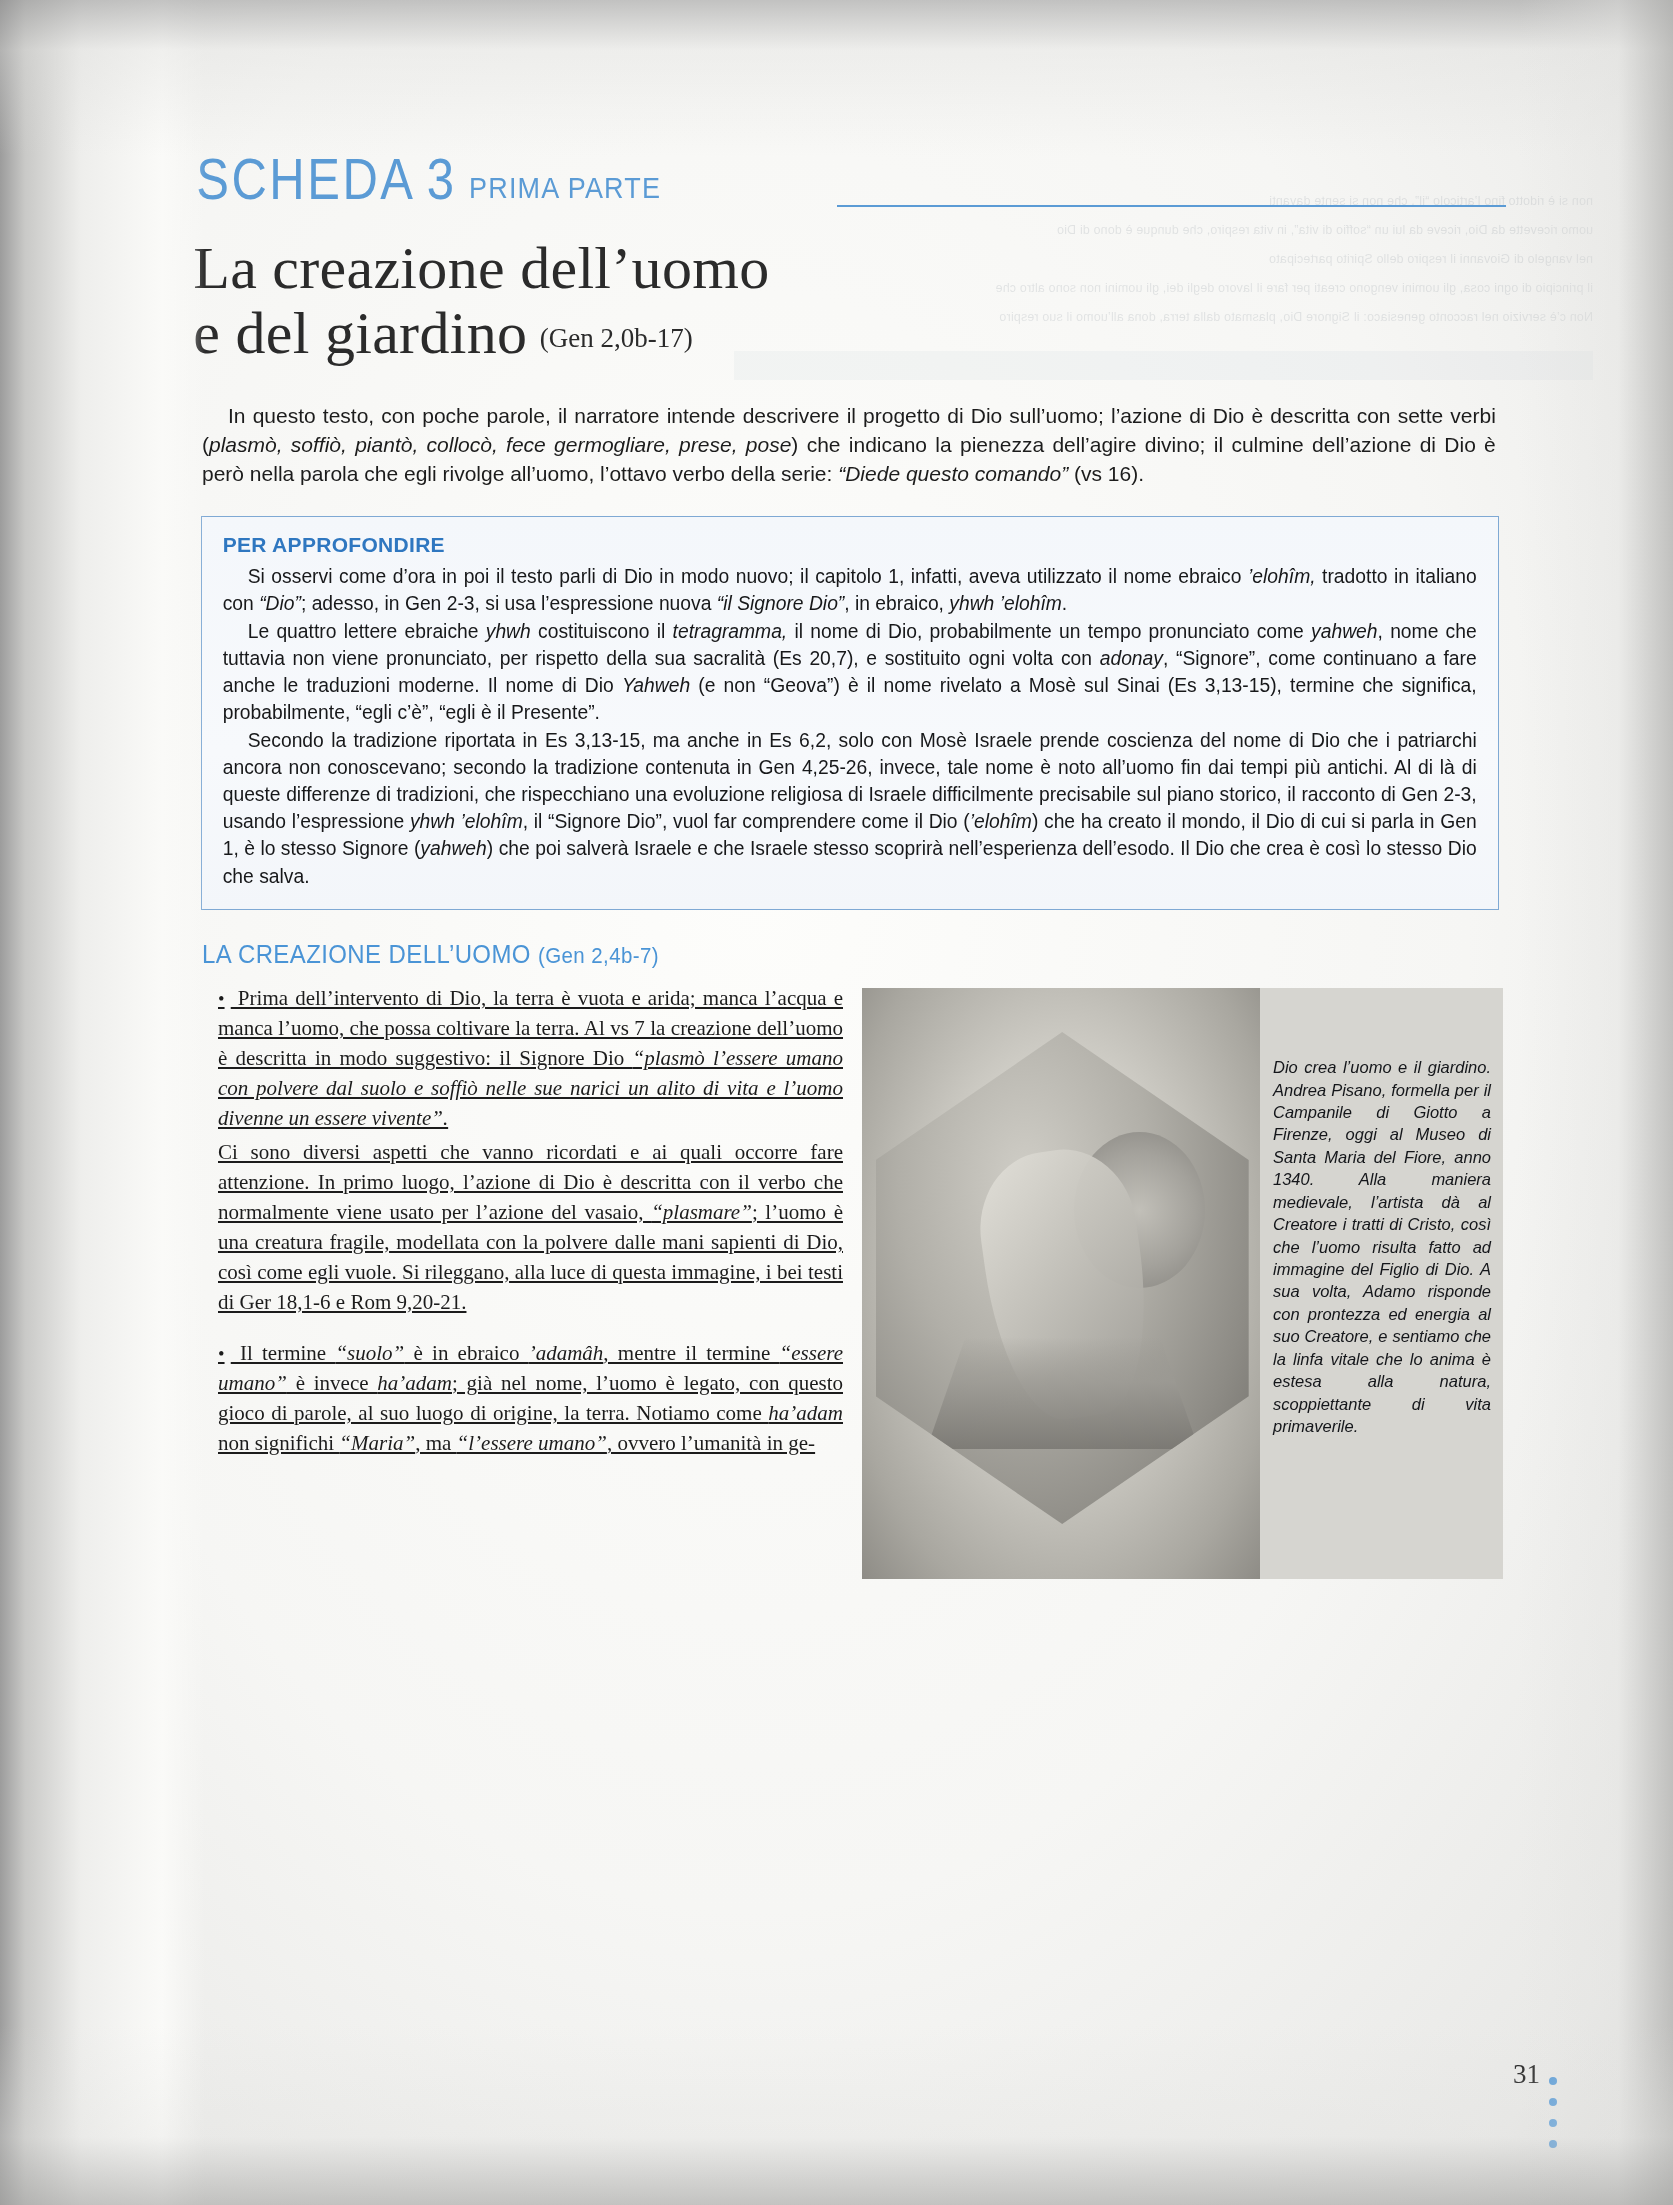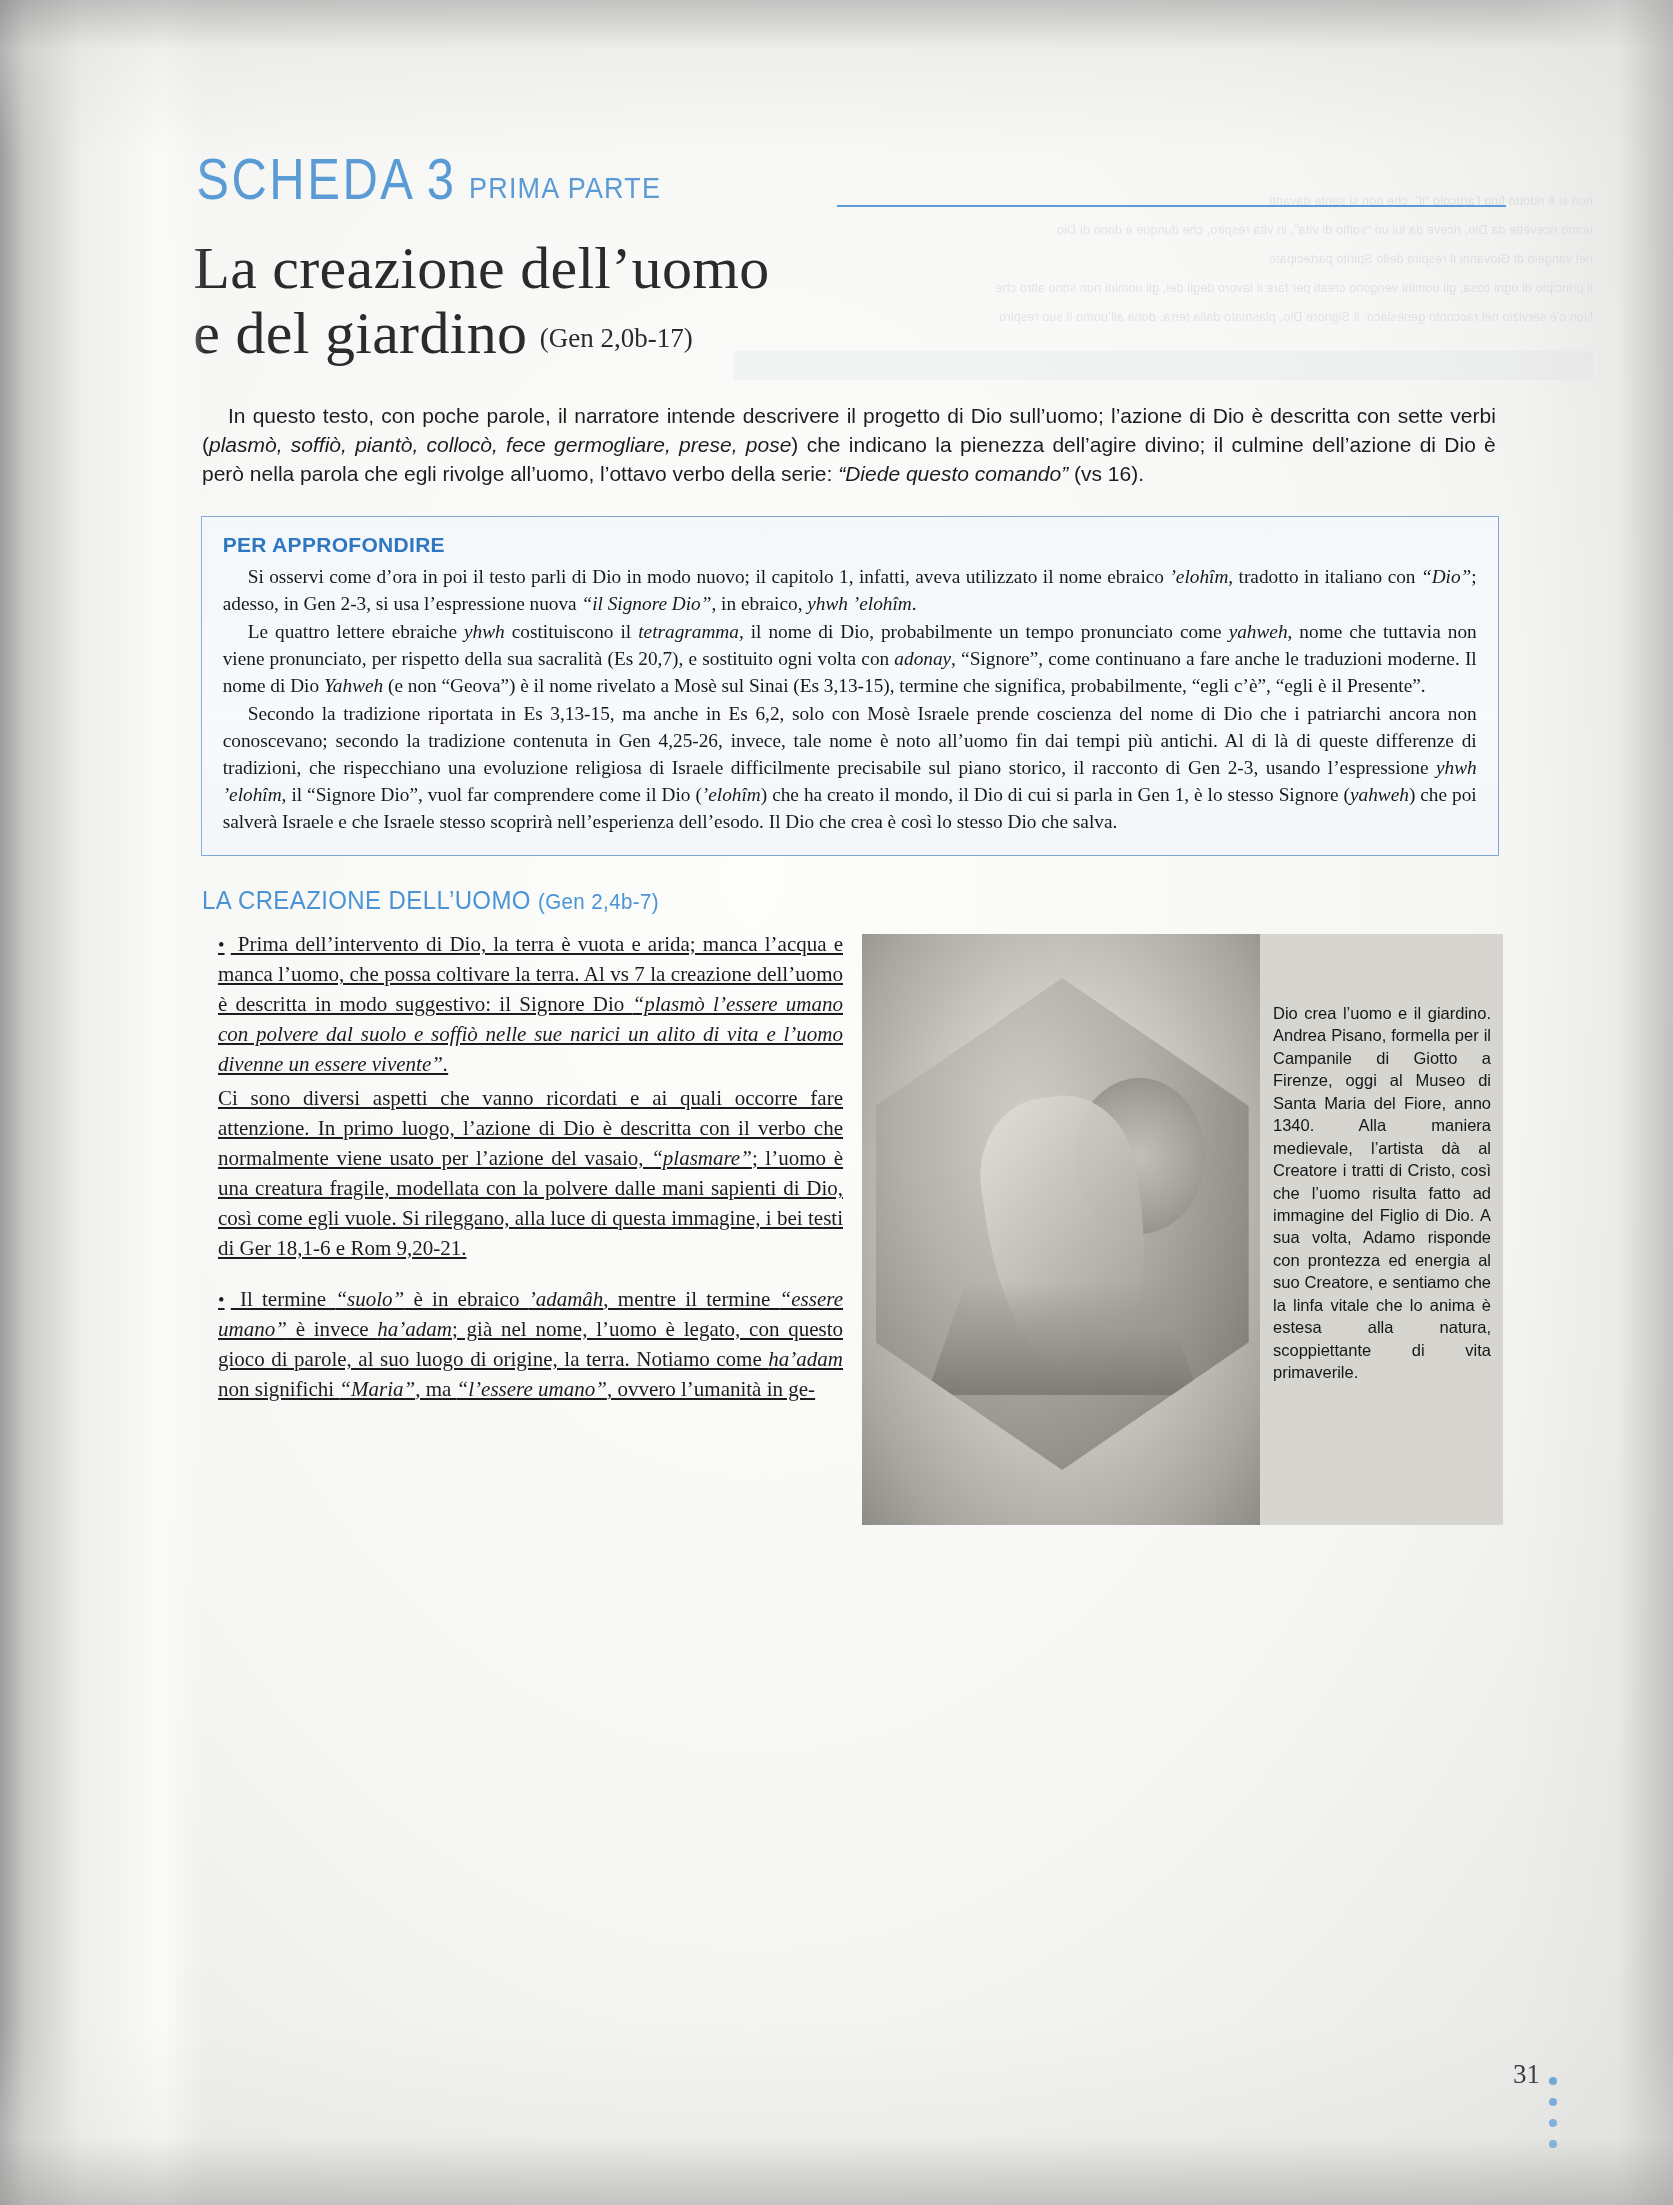--- a/index.html
+++ b/index.html
@@ -167,21 +167,21 @@
   }
   .box-title {
     font-family: "Liberation Sans", sans-serif;
     font-weight: 700;
     font-size: 21px;
     color: #2f77c0;
     letter-spacing: 0.3px;
     margin-bottom: 6.2px;
   }
   .box p {
-    font-family: Liberation Serif, serif;
+    font-family: Liberation Sans, sans-serif;
     font-size: 19.3px;
     line-height: 1.40;
     color: #17181a;
     text-align: justify;
     margin: 0 0 1.2px 0;
   }
   .box p .indent { display: inline-block; width: 25px; }
   .box i { font-style: italic; }
 
   
@@ -277,20 +277,21 @@
     background: #d6d5d0;
   }
   .caption {
     position: absolute;
     left: 411px;
     top: 68px;
     width: 218px;
     font-family: "Liberation Sans", sans-serif;
     font-size: 16.5px;
     line-height: 1.36;
+    font-style: italic;
     color: #14161a;
     text-align: justify;
   }
 
   
   .page-number {
     position: absolute;
     right: 134px;
     bottom: 115px;
     font-family: "Liberation Serif", serif;

